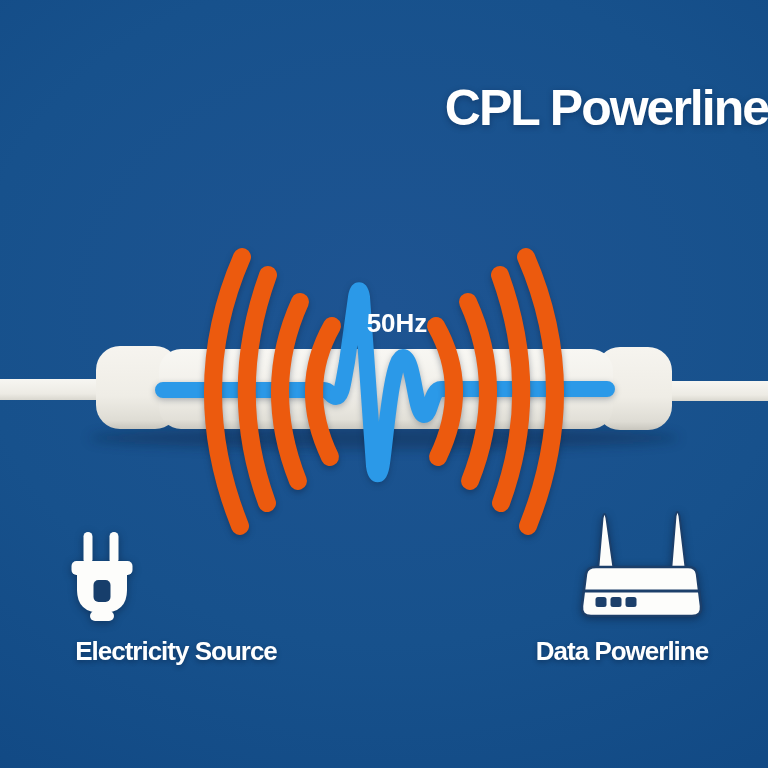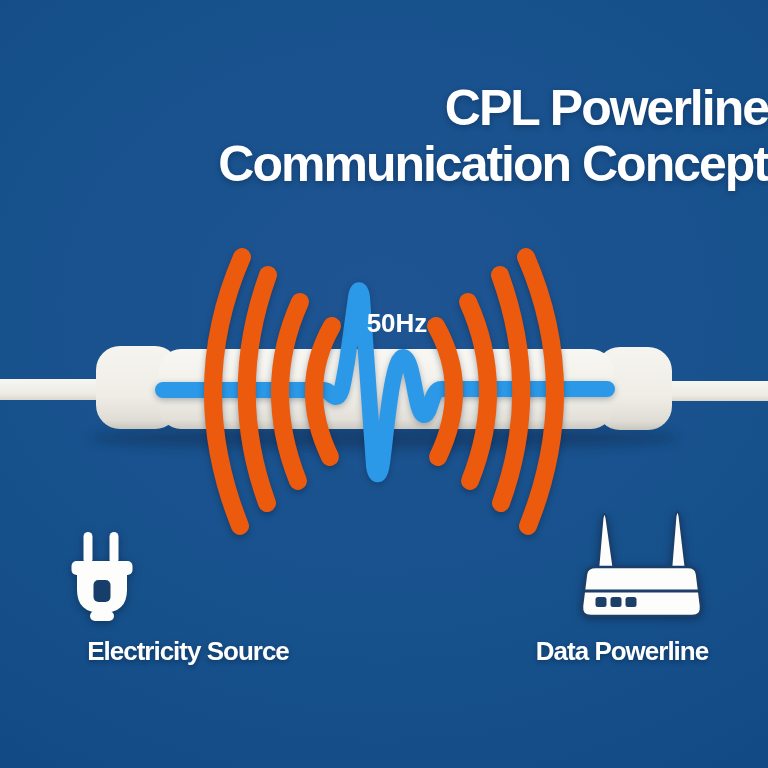--- a/index.html
+++ b/index.html
@@ -20,34 +20,33 @@
     font-size:50px;line-height:56px;letter-spacing:-2px;
     text-shadow:0 2px 6px rgba(5,20,45,.35);
   }
   .title span{display:block;}
   .diagram-svg{position:absolute;left:0;top:0;}
   .node-label{
     position:absolute;width:280px;text-align:center;
     color:#FFFFFF;font-weight:bold;font-size:26px;letter-spacing:-1px;
     text-shadow:0 2px 5px rgba(5,20,45,.4);
   }
-  .label-source{left:48px;top:636px;}
+  .label-source{left:36px;top:636px;}
   .label-receiver{left:482px;top:636px;}
   .arcs{filter:drop-shadow(0 3px 3px rgba(8,24,48,.35));}
   .wave{filter:drop-shadow(0 2px 3px rgba(8,24,48,.3));}
   .icon{filter:drop-shadow(0 2px 4px rgba(5,20,45,.45));}
 </style>
 </head>
 <body>
 
 <div class="canvas">
 
   <h1 class="title">
     <span>CPL Powerline</span>
-    <span>Communication Concept</span>
   </h1>
 
   <svg class="diagram-svg" width="768" height="768" viewBox="0 0 768 768">
     <defs>
       <linearGradient id="pipeGrad" x1="0" y1="0" x2="0" y2="1">
         <stop offset="0" stop-color="#F8F7F3"></stop>
         <stop offset="0.55" stop-color="#F1EFE9"></stop>
         <stop offset="0.88" stop-color="#E2E0D8"></stop>
         <stop offset="1" stop-color="#CBC9C1"></stop>
       </linearGradient>

